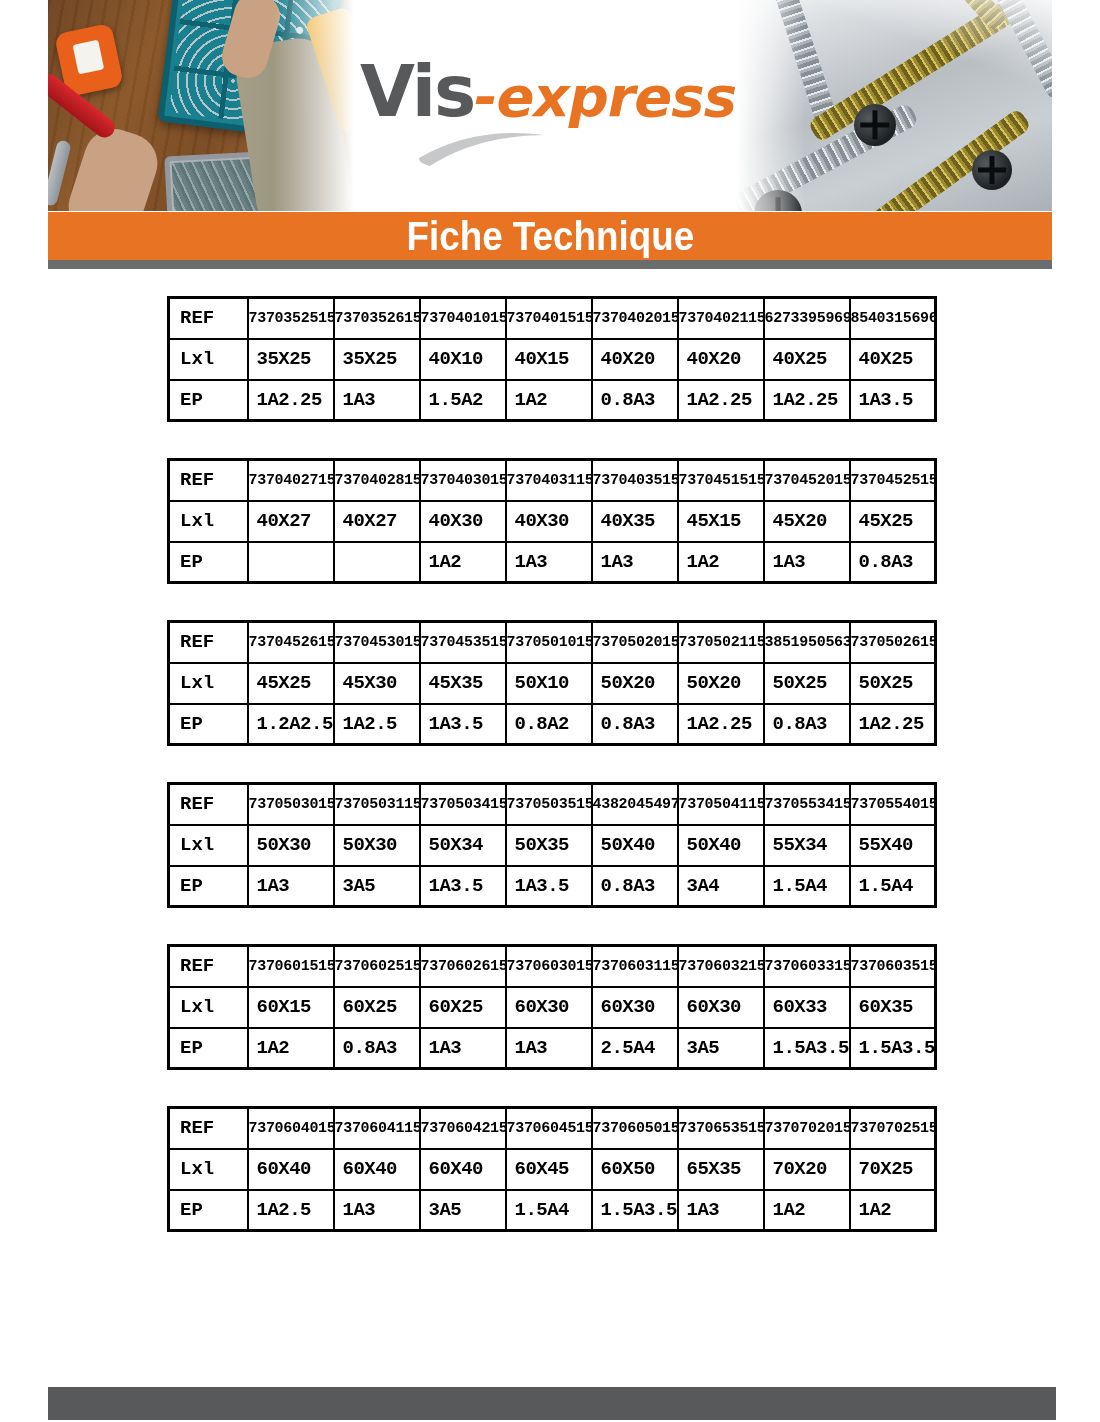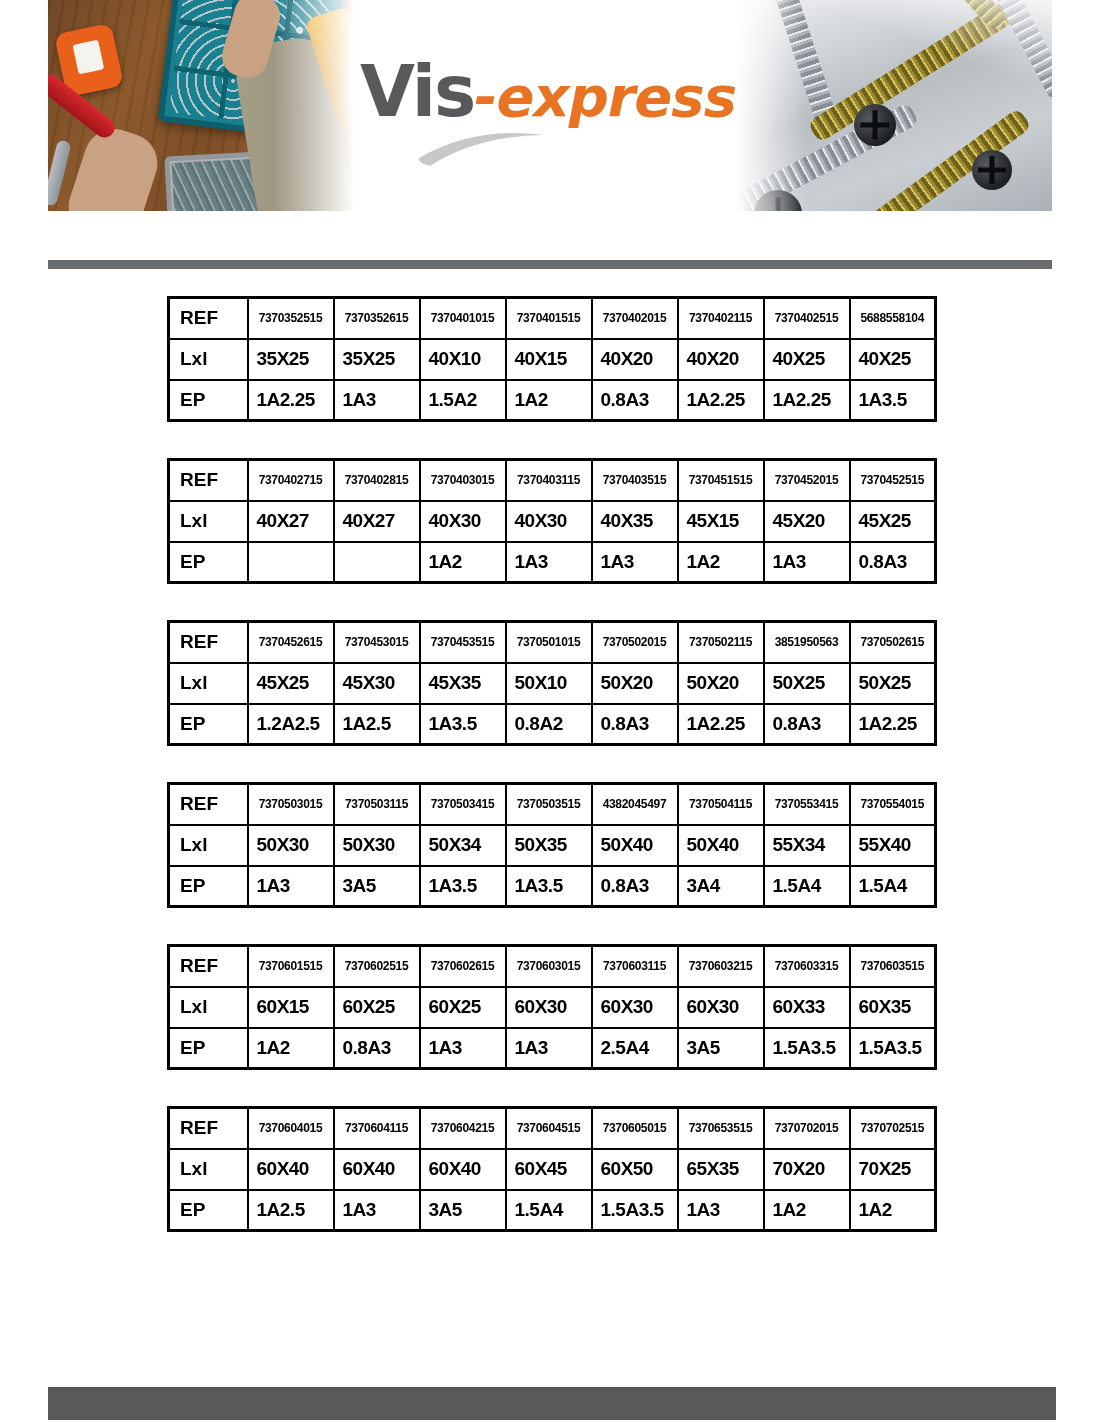--- a/index.html
+++ b/index.html
@@ -80,24 +80,24 @@
 
   
   .banner { position:absolute; left:48px; top:212px; width:1004px; height:48px; background:#E87323;
     display:flex; align-items:center; justify-content:center; }
   .banner-title { color:#ffffff; font-weight:bold; font-size:40px; letter-spacing:0px; transform:scaleX(.92); }
   .gray-strip { position:absolute; left:48px; top:260px; width:1004px; height:9px; background:#6B6C6E; }
   .footer-bar { position:absolute; left:48px; top:1387px; width:1008px; height:33px; background:#58595B; }
 
   
   .tables { position:absolute; left:167px; top:296px; width:770px; }
-  table.spec { border-collapse:collapse; border:3px solid #000; width:770px; margin-bottom:36px; table-layout:fixed; }
+  table.spec { border-collapse:collapse; border:3px solid #000; width:770px; margin-bottom:36px; table-layout:fixed;font-family:Liberation Mono, monospace; }
   table.spec td { border:2px solid #000; height:41px; vertical-align:middle; color:#000; overflow:hidden; }
   td.lbl { width:79px; font-size:19px; font-weight:bold; padding-left:10px; }
-  td.ref { font-size:12px; font-weight:bold; text-align:center; letter-spacing:-0.3px; }
+  td.ref { font-size:15px; font-weight:bold; text-align:center; letter-spacing:-0.3px; }
   td.val { font-size:19px; font-weight:bold; padding-left:8px; letter-spacing:-0.5px; }
 </style>
 </head>
 <body>
 
 <div class="page">
 
   <header class="header">
     <div class="photo photo-left">
       <div class="wood"></div>
@@ -137,36 +137,39 @@
       <div class="screw brass sc4"></div>
       <div class="screw silver sc5"></div>
       <div class="screw brass sc6"></div>
       <div class="screw-head hd1"></div>
       <div class="screw-head hd2"></div>
       <div class="screw-head hd3"></div>
       <div class="fade-left-top"></div>
     </div>
   </header>
 
+  <div class="banner">
+    <span class="banner-title">Fiche Technique</span>
+  </div>
   <div class="gray-strip"></div>
 
   <main class="tables">
 
     <table class="spec">
         <tbody>
       <tr>
         <td class="lbl">REF</td>
         <td class="ref">7370352515</td>
         <td class="ref">7370352615</td>
         <td class="ref">7370401015</td>
         <td class="ref">7370401515</td>
         <td class="ref">7370402015</td>
         <td class="ref">7370402115</td>
-        <td class="ref">7370402515</td>
-        <td class="ref">5688558104</td>
+        <td class="ref">6273395969</td>
+        <td class="ref">8540315696</td>
       </tr>
       <tr>
         <td class="lbl">Lxl</td>
         <td class="val">35X25</td>
         <td class="val">35X25</td>
         <td class="val">40X10</td>
         <td class="val">40X15</td>
         <td class="val">40X20</td>
         <td class="val">40X20</td>
         <td class="val">40X25</td>

